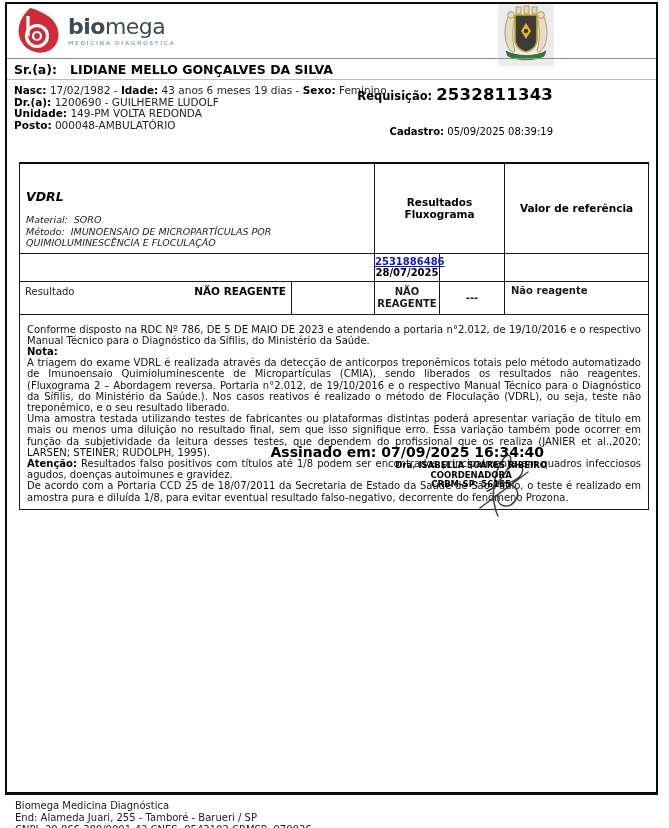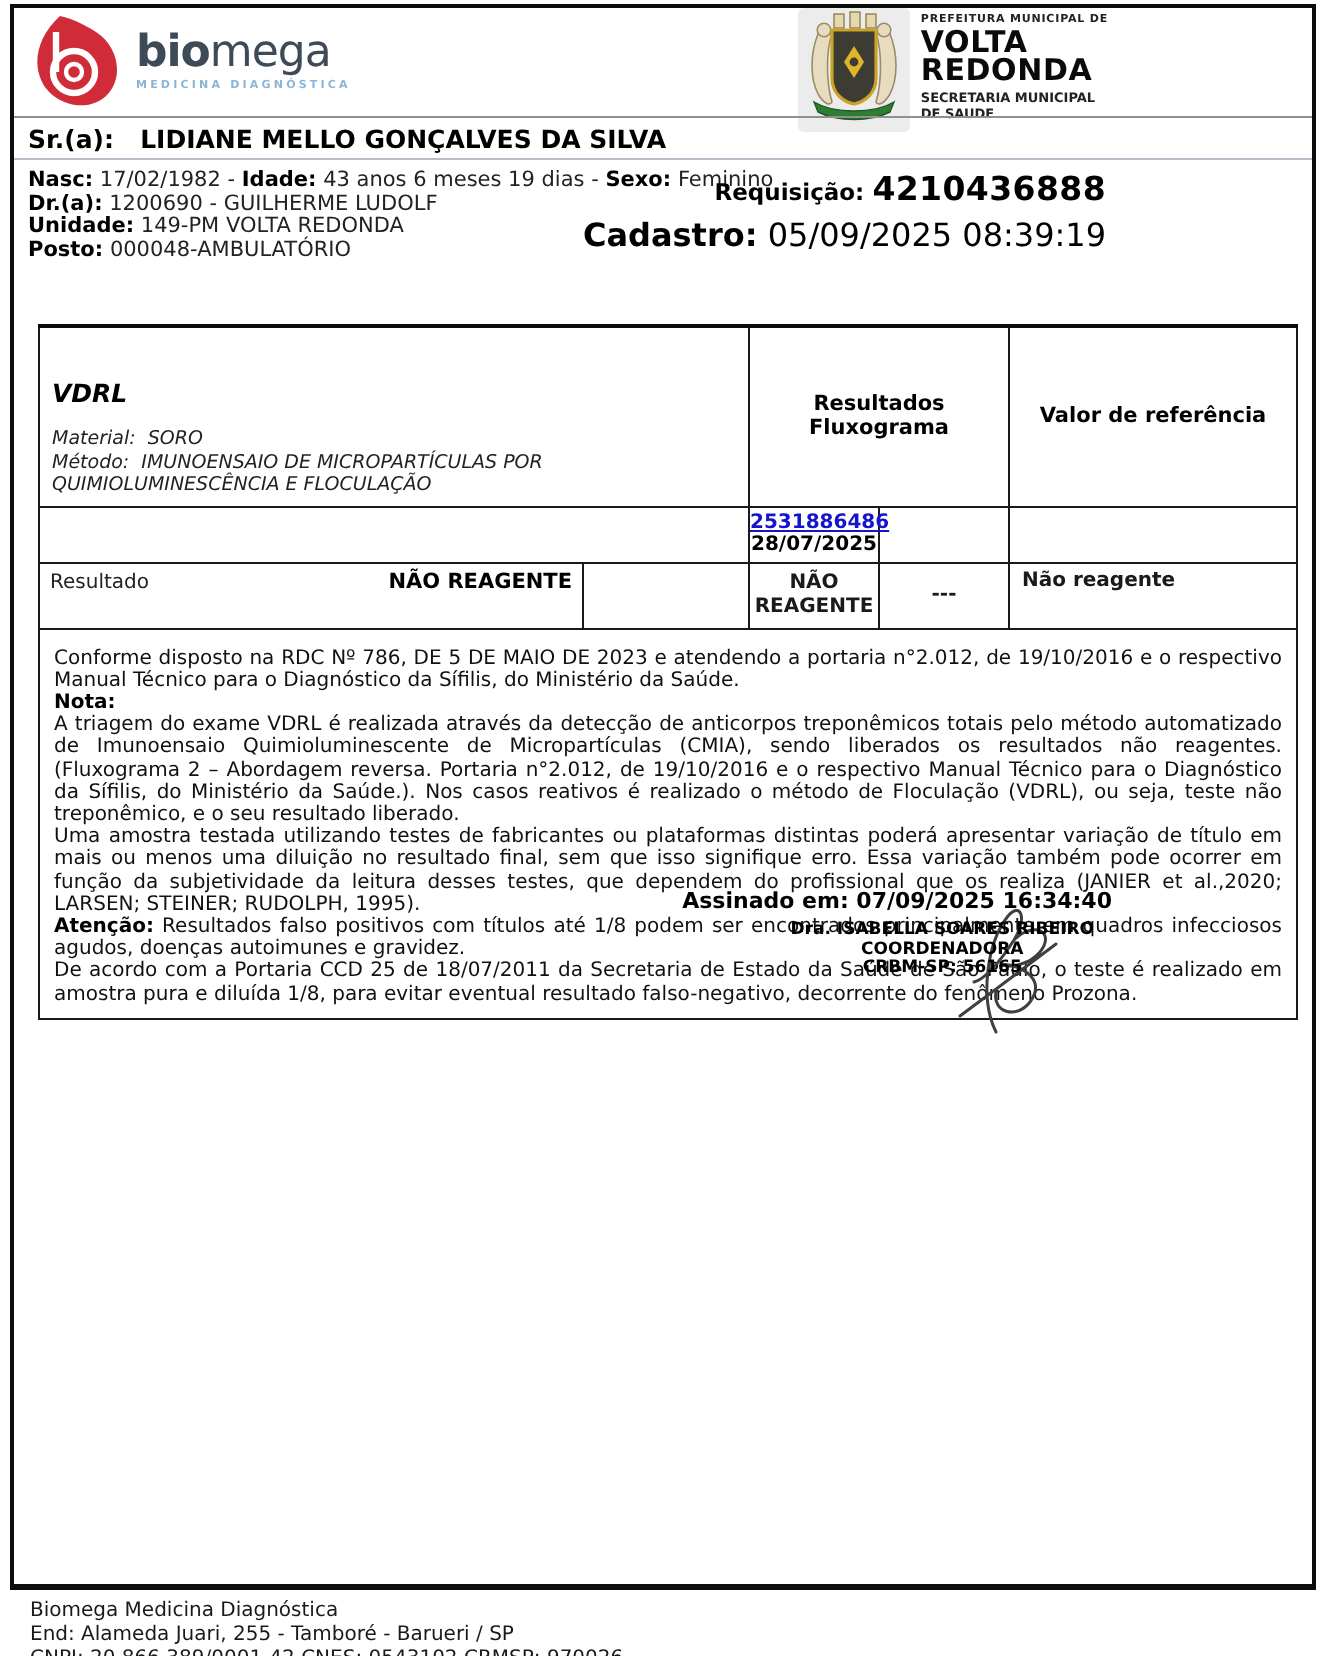--- a/index.html
+++ b/index.html
@@ -24,21 +24,21 @@
   .divider-top{position:absolute;left:7px;width:649px;top:58px;border-top:1px solid #8f8f8f;}
   .name-bar{position:absolute;left:14px;top:62px;width:630px;font-size:12.5px;font-weight:bold;color:#000;}
   .divider-name{position:absolute;left:7px;width:649px;top:79px;border-top:1px solid #b7bec7;}
 
   
   .info-left{position:absolute;left:14px;top:85px;font-size:10.5px;line-height:11.6px;color:#222;}
   .info-left b{color:#000;}
   .info-right{position:absolute;right:11px;top:85px;text-align:right;color:#000;}
   .req-line{font-size:11.5px;font-weight:bold;}
   .req-num{font-size:16.5px;font-weight:bold;letter-spacing:0.2px;}
-  .cad-line{font-size:16px;margin-top:4px;}
+  .cad-line{font-size:10px;margin-top:22px;}
   .rec-line{font-size:10.5px;margin-top:11px;}
   .cad-line b,.rec-line b{font-weight:bold;}
 
   
   .rtable{position:absolute;left:19px;top:162px;border-collapse:collapse;table-layout:fixed;width:629px;
     border:1px solid #1a1a1a;border-top:2px solid #0d0d0d;}
   .rtable td{padding:0;vertical-align:middle;box-sizing:border-box;}
   .br{border-right:1px solid #1a1a1a;}
   .bb{border-bottom:1px solid #1a1a1a;}
   .exam-cell{vertical-align:top !important;padding:6px 6px 4px 6px !important;}
@@ -53,21 +53,21 @@
   .result-label{font-size:10px;color:#222;}
   .result-value{font-size:10.5px;font-weight:bold;color:#000;}
   .prev-val{text-align:center;font-size:10px;font-weight:bold;line-height:11.5px;padding:2px !important;}
   .dash-cell{text-align:center;font-size:10px;font-weight:bold;}
   .ref-cell{font-size:10px;font-weight:bold;padding:3px 5px 0 6px !important;vertical-align:top !important;}
   .notes-cell{padding:9px 7px 6px 7px !important;vertical-align:top !important;}
   .notes-cell p{margin:0;font-size:10px;line-height:11.2px;text-align:justify;color:#111;}
   .notes-cell .lbl{font-weight:bold;color:#000;}
 
   
-  .signed-at{position:absolute;right:8px;top:444px;font-size:11px;font-weight:bold;color:#000;white-space:nowrap;}
+  .signed-at{position:absolute;right:20px;top:444px;font-size:14px;font-weight:bold;color:#000;white-space:nowrap;}
   .sig-mark{position:absolute;left:462px;top:448px;}
   .doctor-block{position:absolute;right:17px;top:461px;text-align:center;font-size:8.5px;font-weight:bold;line-height:9.5px;color:#000;}
 
   
   .footer{position:absolute;left:15px;top:800px;font-size:10px;line-height:11.8px;color:#1a1a1a;}
 </style>
 </head>
 <body>
 
 <div class="page">
@@ -95,29 +95,20 @@
         <path d="M8 12 C 4 22, 4 34, 8 42 C 11 47, 14 48, 15 46 C 12 36, 12 20, 15 12 Z" fill="#e8dcc0" stroke="#9a8c66" stroke-width="0.8"></path>
         <path d="M44 12 C 48 22, 48 34, 44 42 C 41 47, 38 48, 37 46 C 40 36, 40 20, 37 12 Z" fill="#e8dcc0" stroke="#9a8c66" stroke-width="0.8"></path>
         <circle cx="11" cy="10" r="3.4" fill="#e8dcc0" stroke="#9a8c66" stroke-width="0.8"></circle>
         <circle cx="41" cy="10" r="3.4" fill="#e8dcc0" stroke="#9a8c66" stroke-width="0.8"></circle>
         <path d="M15 10 L37 10 L37 34 C 37 42, 31 46, 26 47 C 21 46, 15 42, 15 34 Z" fill="#3c3c34" stroke="#c9a227" stroke-width="1.6"></path>
         <path d="M26 18 L31 26 L26 34 L21 26 Z" fill="#e0b52a"></path>
         <circle cx="26" cy="26" r="2.2" fill="#3c3c34"></circle>
         <path d="M6 46 C 16 52, 36 52, 46 46 L 44 51 C 34 56, 18 56, 8 51 Z" fill="#2e7d32" stroke="#1d5a23" stroke-width="0.7"></path>
       </svg>
     </div>
-    <div class="seal-text">
-      <div class="seal-small">PREFEITURA MUNICIPAL DE</div>
-      <div class="seal-big">VOLTA</div>
-      <div class="seal-big">REDONDA</div>
-      <div class="seal-sub">
-        <div>SECRETARIA MUNICIPAL</div>
-        <div>DE SAUDE</div>
-      </div>
-    </div>
   </div>
 
   <div class="divider-top"></div>
 
   <div class="name-bar">
     <span>Sr.(a):</span>
     <span style="white-space:pre"> </span>
     <span>LIDIANE MELLO GONÇALVES DA SILVA</span>
   </div>
   <div class="divider-name"></div>
@@ -126,21 +117,21 @@
     <div>
       <b>Nasc:</b> <span>17/02/1982</span><span style="white-space:pre"> - </span><b>Idade:</b> <span>43 anos 6 meses 19 dias</span><span style="white-space:pre"> - </span><b>Sexo:</b> <span>Feminino</span>
     </div>
     <div><b>Dr.(a):</b> <span>1200690 - GUILHERME LUDOLF</span></div>
     <div><b>Unidade:</b> <span>149-PM VOLTA REDONDA</span></div>
     <div><b>Posto:</b> <span>000048-AMBULATÓRIO</span></div>
   </div>
 
   <div class="info-right">
     <div class="req-line">
-      <span>Requisição:</span> <span class="req-num">4210436888</span>
+      <span>Requisição:</span> <span class="req-num">2532811343</span>
     </div>
     <div class="cad-line"><b>Cadastro:</b> <span>05/09/2025 08:39:19</span></div>
   </div>
 
   <table class="rtable">
     <colgroup>
         <col style="width:272px">
         <col style="width:83px">
         <col style="width:65px">
         <col style="width:65px">

